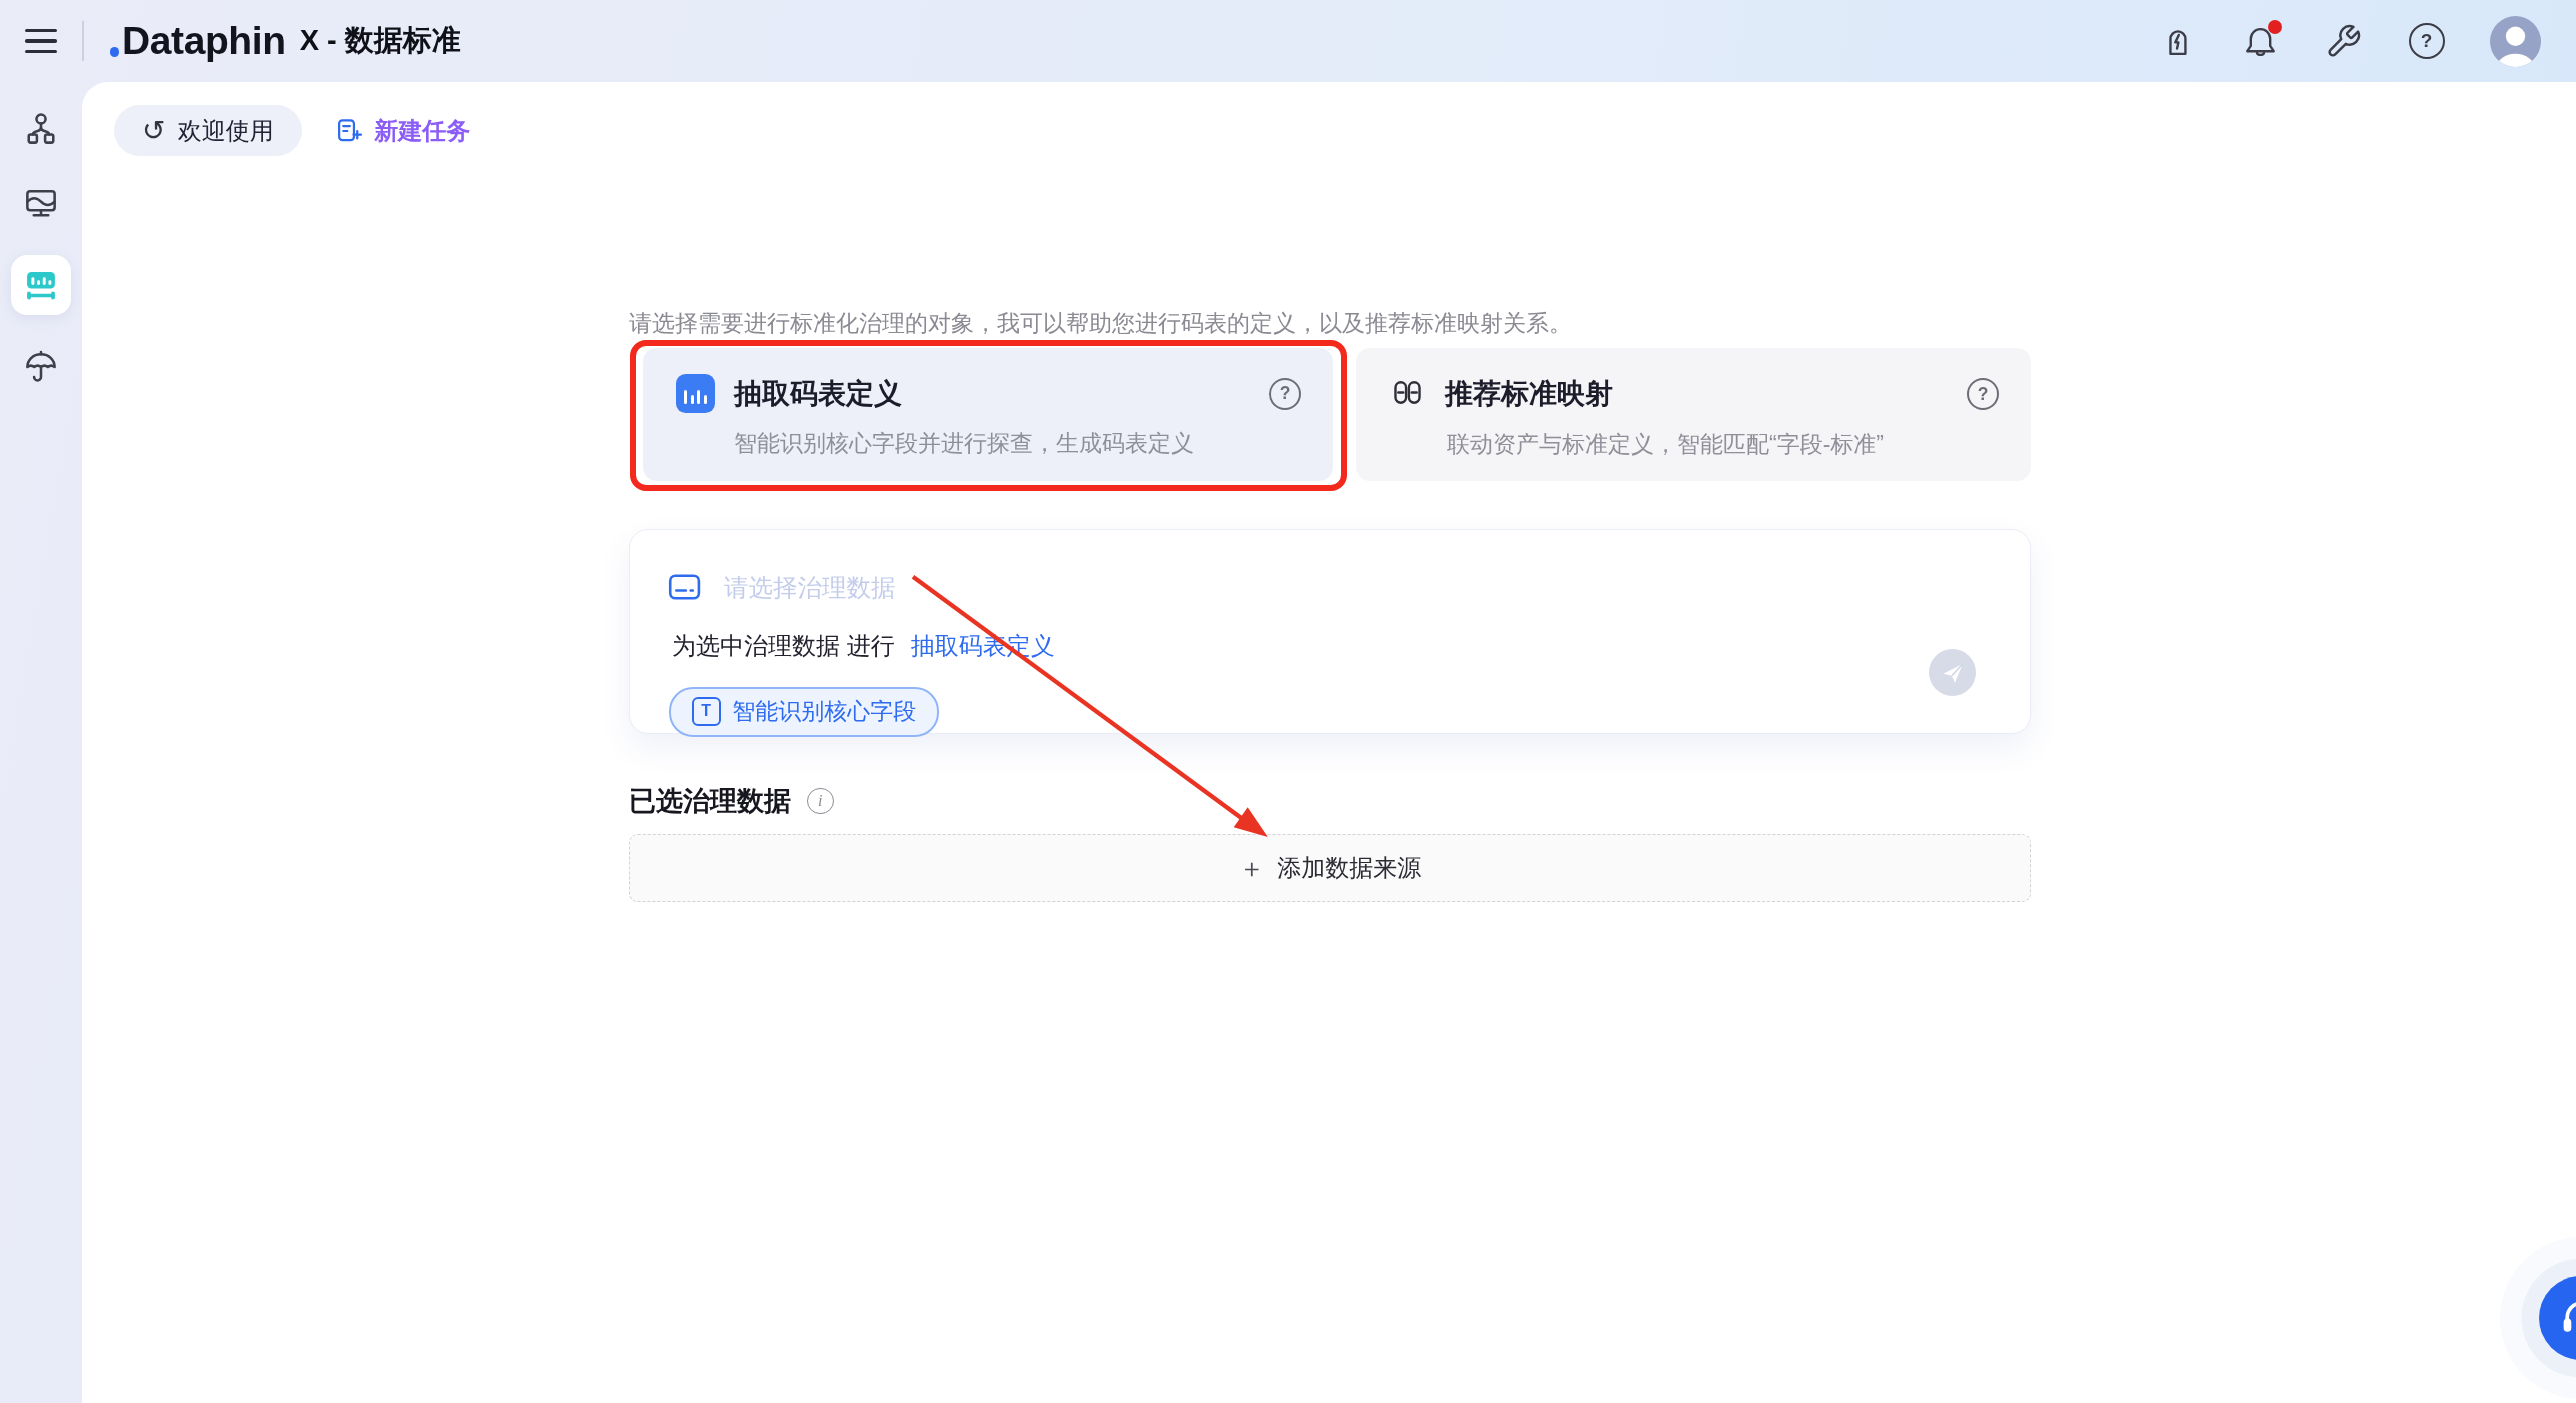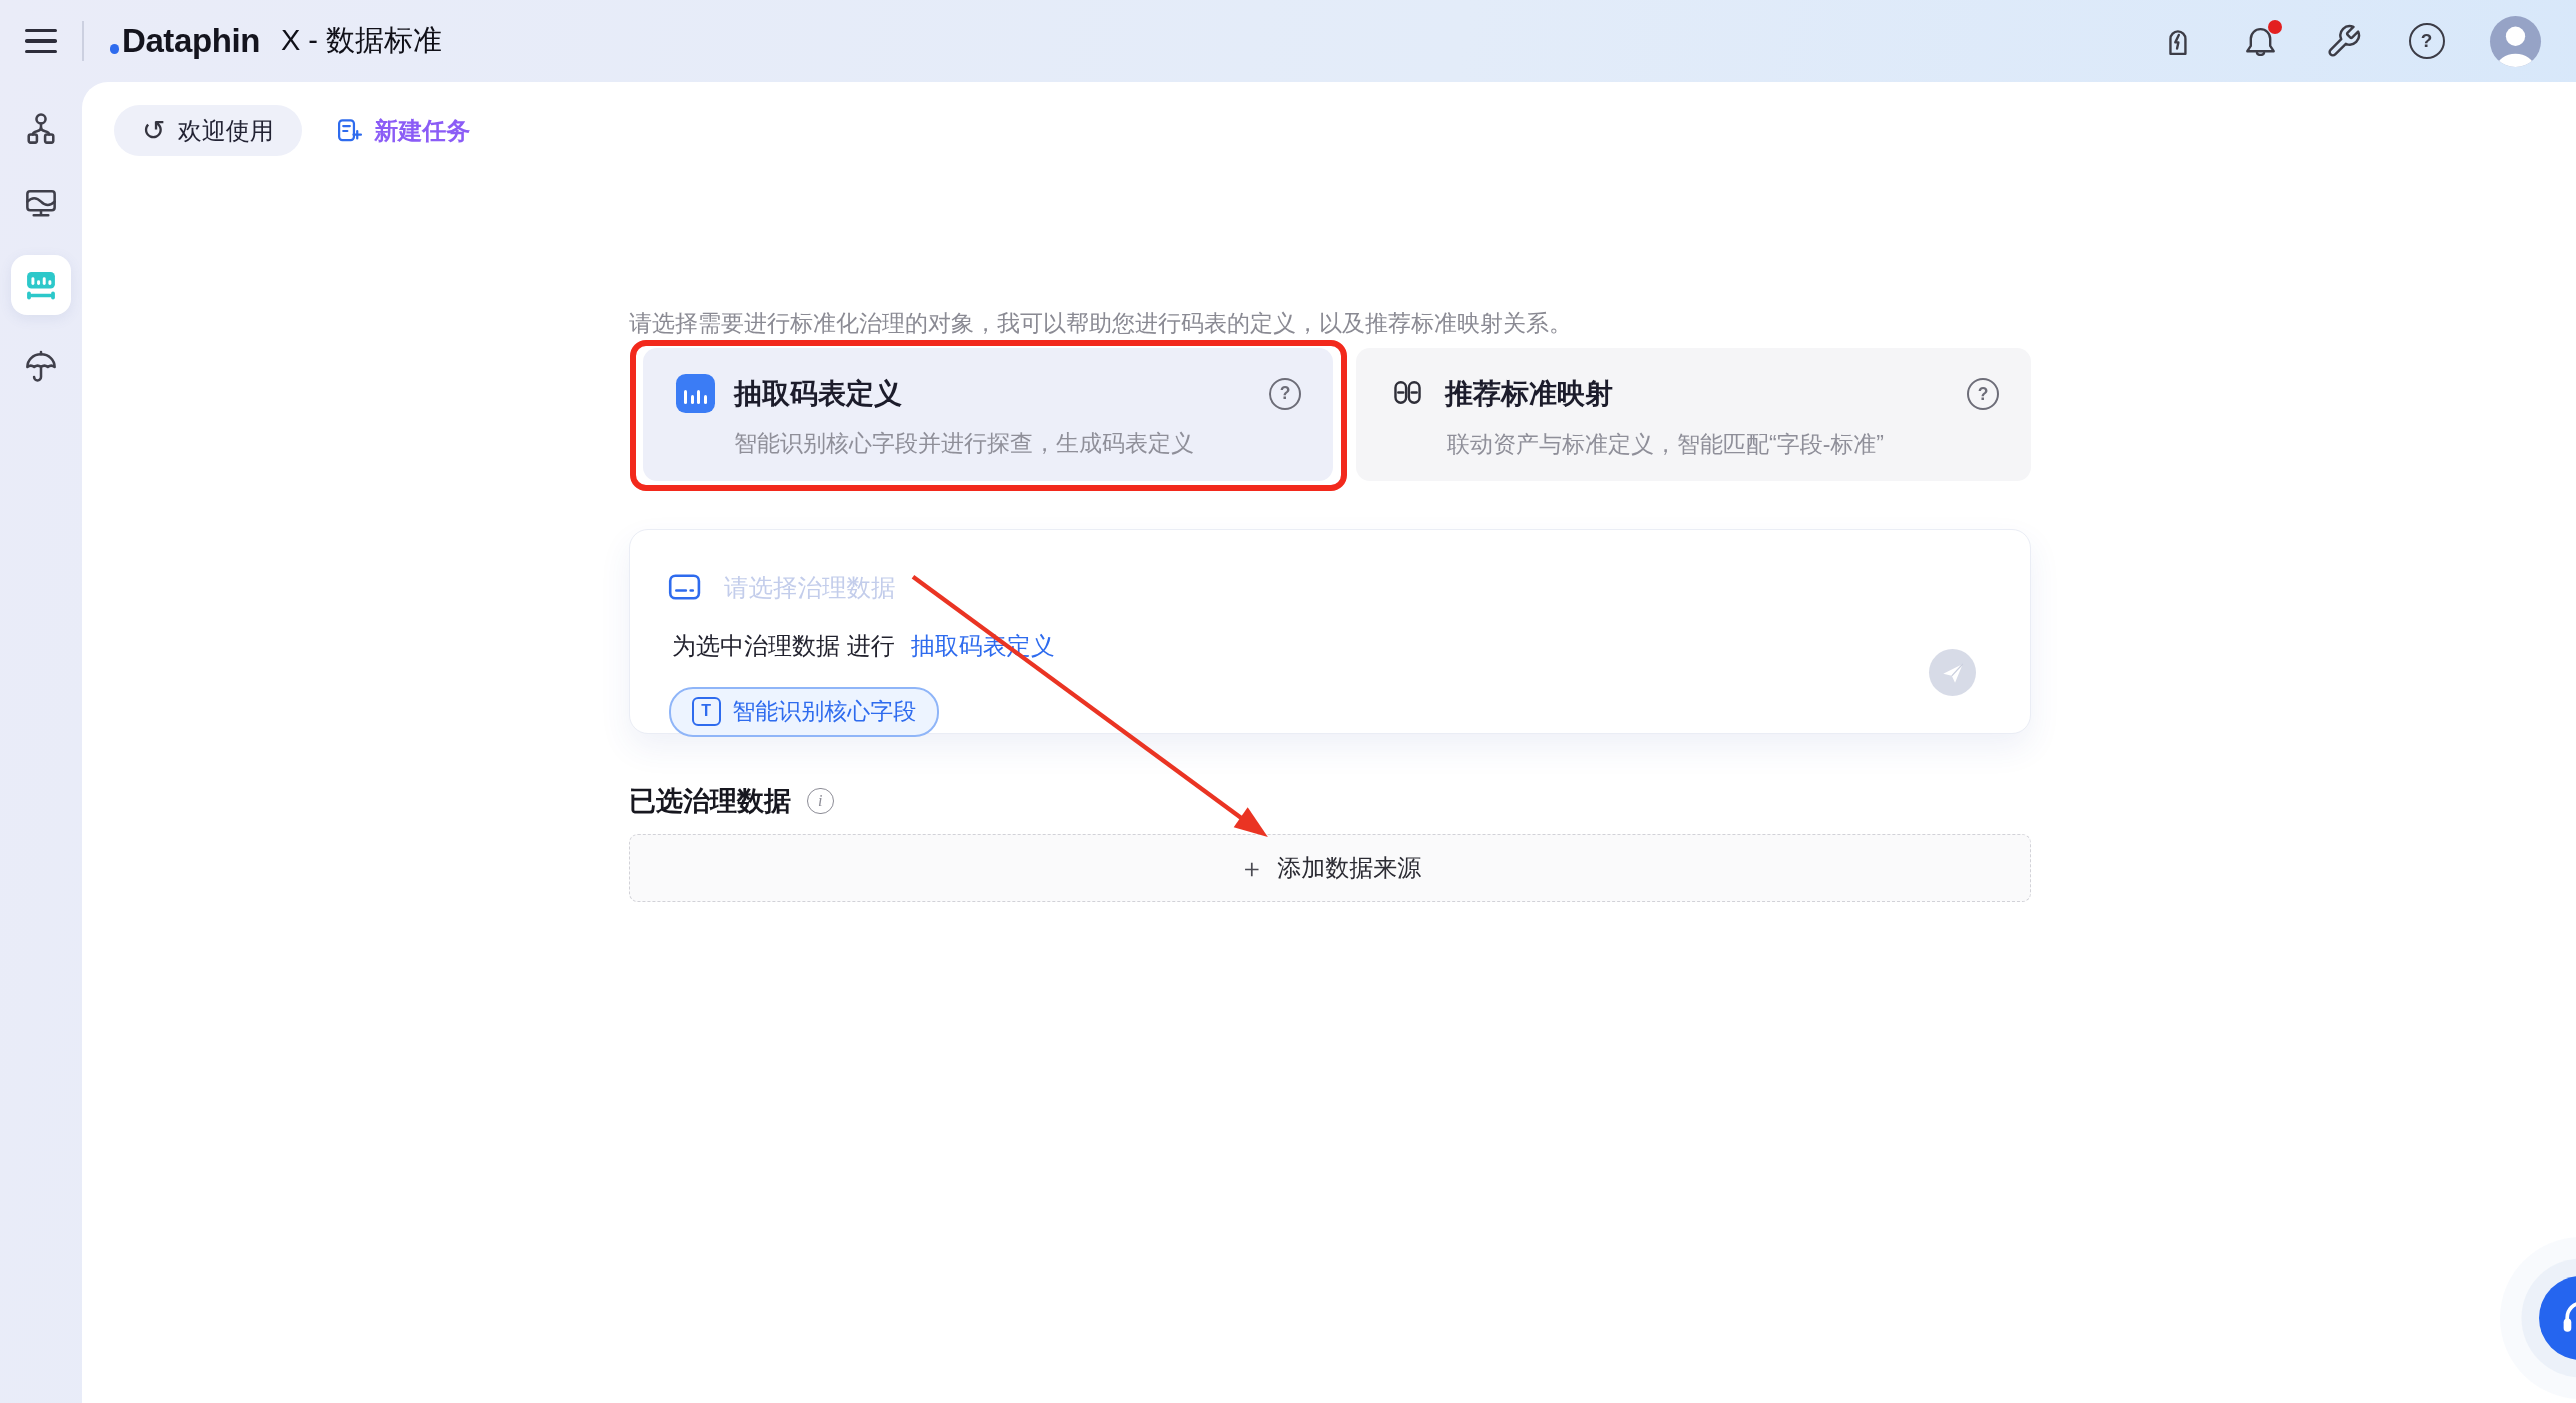--- a/index.html
+++ b/index.html
@@ -4,23 +4,23 @@
 <style>
   html,body{margin:0;padding:0;background:#fff;}
   .page{position:relative;width:2576px;height:1404px;overflow:hidden;
         font-family:"Liberation Sans",sans-serif;color:#1f1f2e;
         background:linear-gradient(100deg,#eaecf8 0%,#e3ecf9 52%,#d6e7fa 100%);}
   
   .topbar{position:absolute;top:0;left:0;right:0;height:82px;display:flex;align-items:center;}
   .hamburger{width:82px;height:82px;display:flex;flex-direction:column;justify-content:center;align-items:center;gap:7px;cursor:pointer;}
   .hamburger i{display:block;width:32px;height:3.5px;border-radius:1.8px;background:#2d2d3a;}
   .tb-divider{width:1.8px;height:40px;background:#ccd0e0;}
-  .logo{display:flex;align-items:baseline;margin-left:26px;font-size:33px;font-weight:bold;color:#14141e;letter-spacing:-0.4px;}
+  .logo{display:flex;align-items:baseline;margin-left:26px;font-size:39px;font-weight:bold;color:#14141e;letter-spacing:-0.4px;}
   .logo-dot{width:9.6px;height:9.6px;border-radius:50%;background:#2e6bee;margin-right:2.6px;align-self:flex-end;margin-bottom:6.1px;}
-  .page-title{margin-left:21px;font-size:29px;font-weight:normal;color:#101018;text-align:center;}
+  .page-title{margin-left:14px;font-size:29px;font-weight:bold;color:#101018;text-align:center;}
   .tb-actions{margin-left:auto;display:flex;align-items:center;gap:44px;padding-right:35px;}
   .tb-icon{position:relative;width:39px;height:39px;display:flex;align-items:center;justify-content:center;cursor:pointer;}
   .tb-icon svg{stroke:#3c3c46;fill:none;stroke-width:2.7;stroke-linecap:round;stroke-linejoin:round;}
   .badge-dot{position:absolute;top:-1.8px;right:-1.8px;width:14px;height:14px;border-radius:50%;background:#e32020;}
   .q-ring{width:32px;height:32px;border:2.5px solid #3c3c46;border-radius:50%;display:flex;align-items:center;justify-content:center;
           font-size:19px;font-weight:bold;color:#3c3c46;}
   .avatar{width:51px;height:51px;border-radius:50%;background:#96a3c6;overflow:hidden;cursor:pointer;flex:none;}
   
   .sidebar{position:absolute;top:82px;left:0;width:82px;bottom:0;display:flex;flex-direction:column;align-items:center;padding-top:24.5px;gap:30px;}
   .side-item{width:44px;height:44px;display:flex;align-items:center;justify-content:center;cursor:pointer;}

